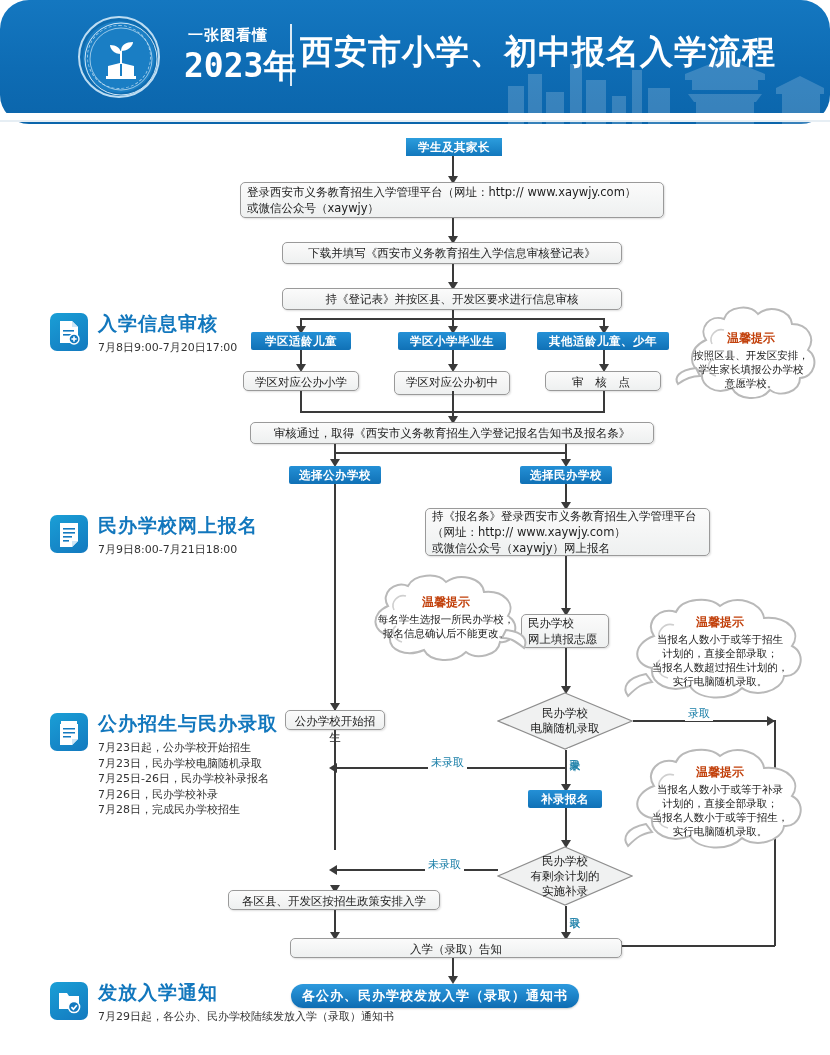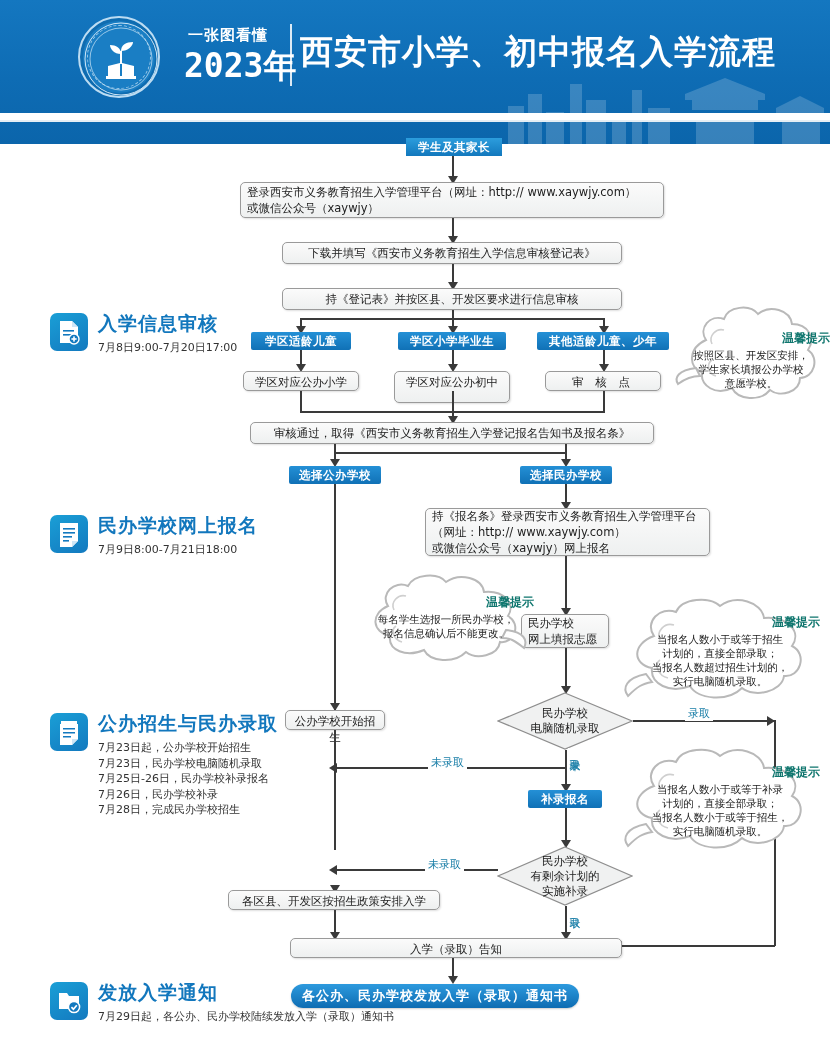--- a/index.html
+++ b/index.html
@@ -6,23 +6,24 @@
   html, body {
     width: 830px; height: 1055px;
     font-family: "DejaVu Sans", "Liberation Sans", sans-serif;
     background: #ffffff;
     overflow: hidden;
   }
   #page { position: relative; width: 830px; height: 1055px; background:#fff; }
 
   
   .header {
-    position: absolute; left:0; top:0; width:830px; height:144px;
+    position: absolute; left:0; top:0; width:830px; height:124px;
     background: linear-gradient(180deg,#1477c0 0%, #0e6cb4 55%, #0b65ab 100%);
     overflow:hidden;
+    border-radius:29px;
   }
   .hdr-skyline {
     position:absolute; right:0; bottom:0; width:330px; height:90px; opacity:.18;
   }
   .logo {
     position:absolute; left:78px; top:16px; width:82px; height:82px;
     border-radius:50%;
     background:#1a7ec4;
     border:2px solid #bcdcf2;
     box-shadow: inset 0 0 0 3px #0f6cb0;
@@ -148,22 +149,22 @@
     background:#fff; padding:0 3px;
   }
   .elabel.vert{
     writing-mode:vertical-rl; text-orientation:upright; padding:3px 0; line-height:12px;
   }
 
   
   .cloud{ position:absolute; }
   .cloud svg{ position:absolute; left:0; top:0; }
   .cloud .ctitle{
-    position:absolute; width:100%; text-align:right;
-    font-size:12px; font-weight:bold; color:#0f766e;
+    position:absolute; width:100%; text-align:center;
+    font-size:12px; font-weight:bold; color:#c2410c;
   }
   .cloud .cbody{
     position:absolute; width:100%; text-align:center;
     font-size:10.5px; line-height:14px; color:#222;
   }
   .cloud .cbody div{ white-space:nowrap; }
 </style>
 </head>
 <body>
 
@@ -315,21 +316,21 @@
   <div class="chip" style="left:537px; top:332px; width:132px; height:18px;">其他适龄儿童、少年</div>
 
   <div class="ln lnv" style="left:300px; top:350px; height:18px;"></div>
   <div class="ln lnv" style="left:452px; top:350px; height:18px;"></div>
   <div class="ln lnv" style="left:603px; top:350px; height:18px;"></div>
   <div class="arrow ar-down" style="left:296px; top:364px;"></div>
   <div class="arrow ar-down" style="left:448px; top:364px;"></div>
   <div class="arrow ar-down" style="left:599px; top:364px;"></div>
 
   <div class="node" style="left:243px; top:371px; width:116px; height:20px;">学区对应公办小学</div>
-  <div class="node" style="left:394px; top:371px; width:116px; height:32px;">学区对应公办初中</div>
+  <div class="node" style="left:394px; top:371px; width:116px; height:24px;">学区对应公办初中</div>
   <div class="node ml" style="left:545px; top:371px; width:116px; height:20px; letter-spacing:4px;">审 核 点</div>
 
   <div class="ln lnv" style="left:300px; top:391px; height:22px;"></div>
   <div class="ln lnv" style="left:452px; top:391px; height:22px;"></div>
   <div class="ln lnv" style="left:603px; top:391px; height:22px;"></div>
   <div class="ln lnh" style="left:300px; top:411px; width:304px;"></div>
   <div class="ln lnv" style="left:452px; top:411px; height:8px;"></div>
   <div class="arrow ar-down" style="left:448px; top:416px;"></div>
 
   <div class="node" style="left:250px; top:422px; width:404px; height:22px;">审核通过，取得《西安市义务教育招生入学登记报名告知书及报名条》</div>

